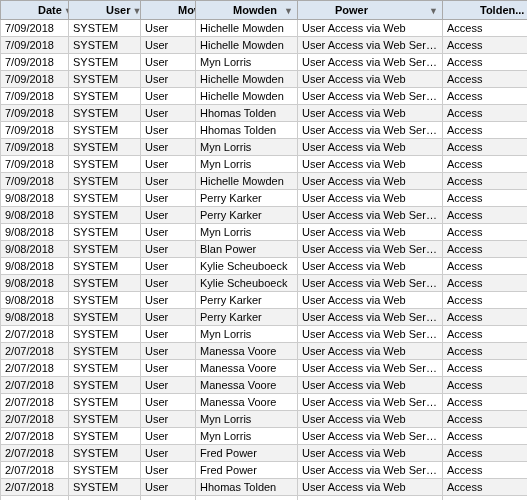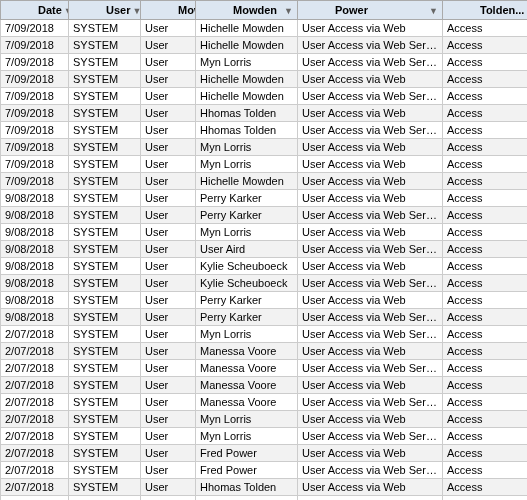--- a/index.html
+++ b/index.html
@@ -211,21 +211,21 @@
         <td>SYSTEM</td>
         <td>User</td>
         <td>Myn Lorris</td>
         <td>User Access via Web</td>
         <td>Access</td>
       </tr>
       <tr>
         <td>9/08/2018</td>
         <td>SYSTEM</td>
         <td>User</td>
-        <td>User Aird</td>
+        <td>Blan Power</td>
         <td>User Access via Web Services</td>
         <td>Access</td>
       </tr>
       <tr>
         <td>9/08/2018</td>
         <td>SYSTEM</td>
         <td>User</td>
         <td>Kylie Scheuboeck</td>
         <td>User Access via Web</td>
         <td>Access</td>

